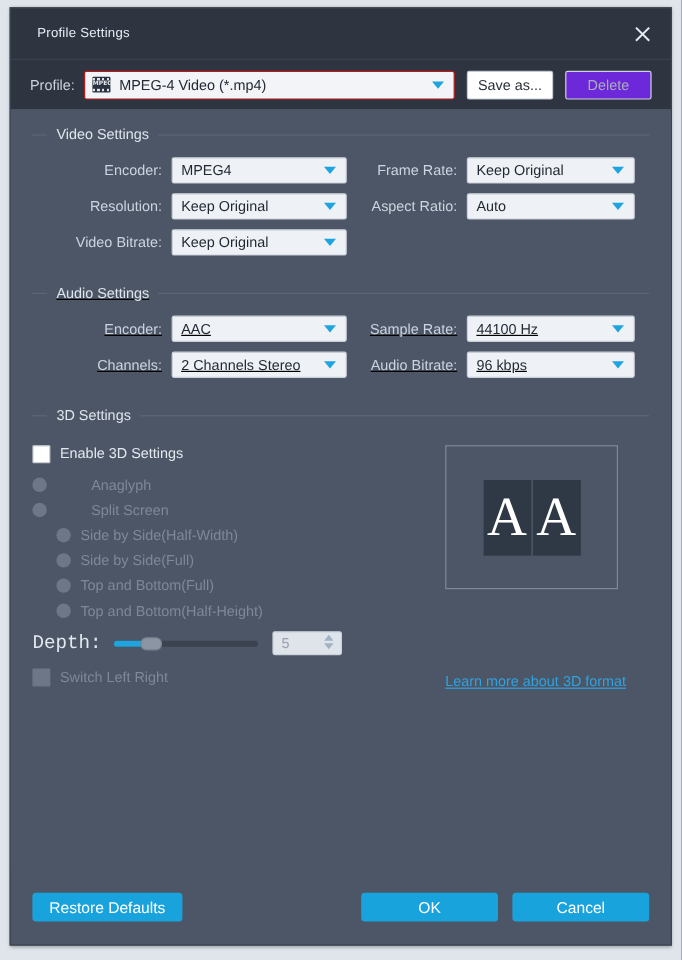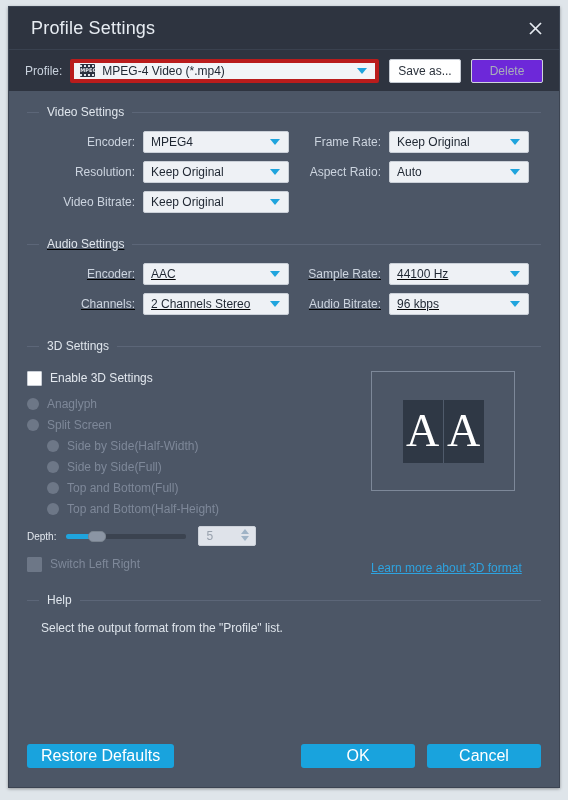--- a/index.html
+++ b/index.html
@@ -35,21 +35,21 @@
   .titlebar {
     height: 42px;
     background: #2e3440;
     display: flex;
     align-items: center;
     flex: 0 0 auto;
     position: relative;
   }
   .title-text {
     color: #e7ecf2;
-    font-size: 18px;
+    font-size: 11px;
     margin-left: 22px;
     letter-spacing: .2px;
   }
   .close-btn {
     position: absolute;
     right: 0;
     top: 0;
     width: 48px;
     height: 42px;
     display: flex;
@@ -72,21 +72,21 @@
   }
   .profile-label {
     color: #c9d2dd;
     font-size: 12px;
     margin-right: 8px;
   }
   .profile-combo {
     flex: 1 1 auto;
     height: 24px;
     background: #f2f4f7;
-    border: 4px solid #b91c1c;
+    border: 1px solid #b91c1c;
     border-radius: 2px;
     display: flex;
     align-items: center;
     padding: 0 6px;
     box-sizing: border-box;
     position: relative;
     cursor: pointer;
     max-width: 363px;
   }
   .mpeg-icon {
@@ -261,36 +261,36 @@
     height: 21px;
   }
   .radio {
     width: 12px; height: 12px;
     border-radius: 50%;
     background: #6d7787;
     margin-right: 8px;
     flex: 0 0 auto;
   }
   .radio-label { color: #7e8899; font-size: 12px; }
-  .indent1 { margin-left: 0px; }
+  .indent1 { margin-left: 0px; gap: 29px; }
   .indent2 { margin-left: 20px; }
 
   .combo-3d {
     margin: 2px 0 4px 22px;
     width: 260px;
   }
 
   
   .depth-row {
     display: flex;
     align-items: center;
     height: 26px;
     margin-top: 4px;
   }
-  .depth-label { color: #e3e8ef; font-size: 10px; margin-right: 10px; }
+  .depth-label { color: #e3e8ef; font-size: 16px; margin-right: 10px; font-family: Liberation Mono, monospace; }
   .slider {
     width: 120px;
     height: 18px;
     position: relative;
     cursor: pointer;
   }
   .slider .track {
     position: absolute;
     left: 0; right: 0; top: 7px;
     height: 5px;
@@ -401,21 +401,21 @@
     padding: 0 18px;
     box-sizing: border-box;
     display: flex;
     align-items: center;
     position: relative;
   }
   .btn-blue {
     height: 24px;
     background: #19a3dd;
     color: #ffffff;
-    font-size: 16px;
+    font-size: 13px;
     border: none;
     border-radius: 3px;
     display: flex;
     align-items: center;
     justify-content: center;
     cursor: pointer;
     padding: 0 14px;
   }
   .btn-blue.wide { min-width: 86px; }
   .footer .right-group {
@@ -609,24 +609,20 @@
                 <div class="half">A</div>
                 <div class="half right">A</div>
               </div>
             </div>
             <span class="learn-link">Learn more about 3D format</span>
           </div>
         </div>
       </div>
     </fieldset>
 
-    <fieldset class="group" style="margin-top:12px;">
-      <legend>Help</legend>
-      <div class="help-text">Select the output format from the "Profile" list.</div>
-    </fieldset>
 
   </div>
 
   <div class="footer">
     <div class="btn-blue">Restore Defaults</div>
     <div class="right-group">
       <div class="btn-blue wide">OK</div>
       <div class="btn-blue wide">Cancel</div>
     </div>
   </div>

